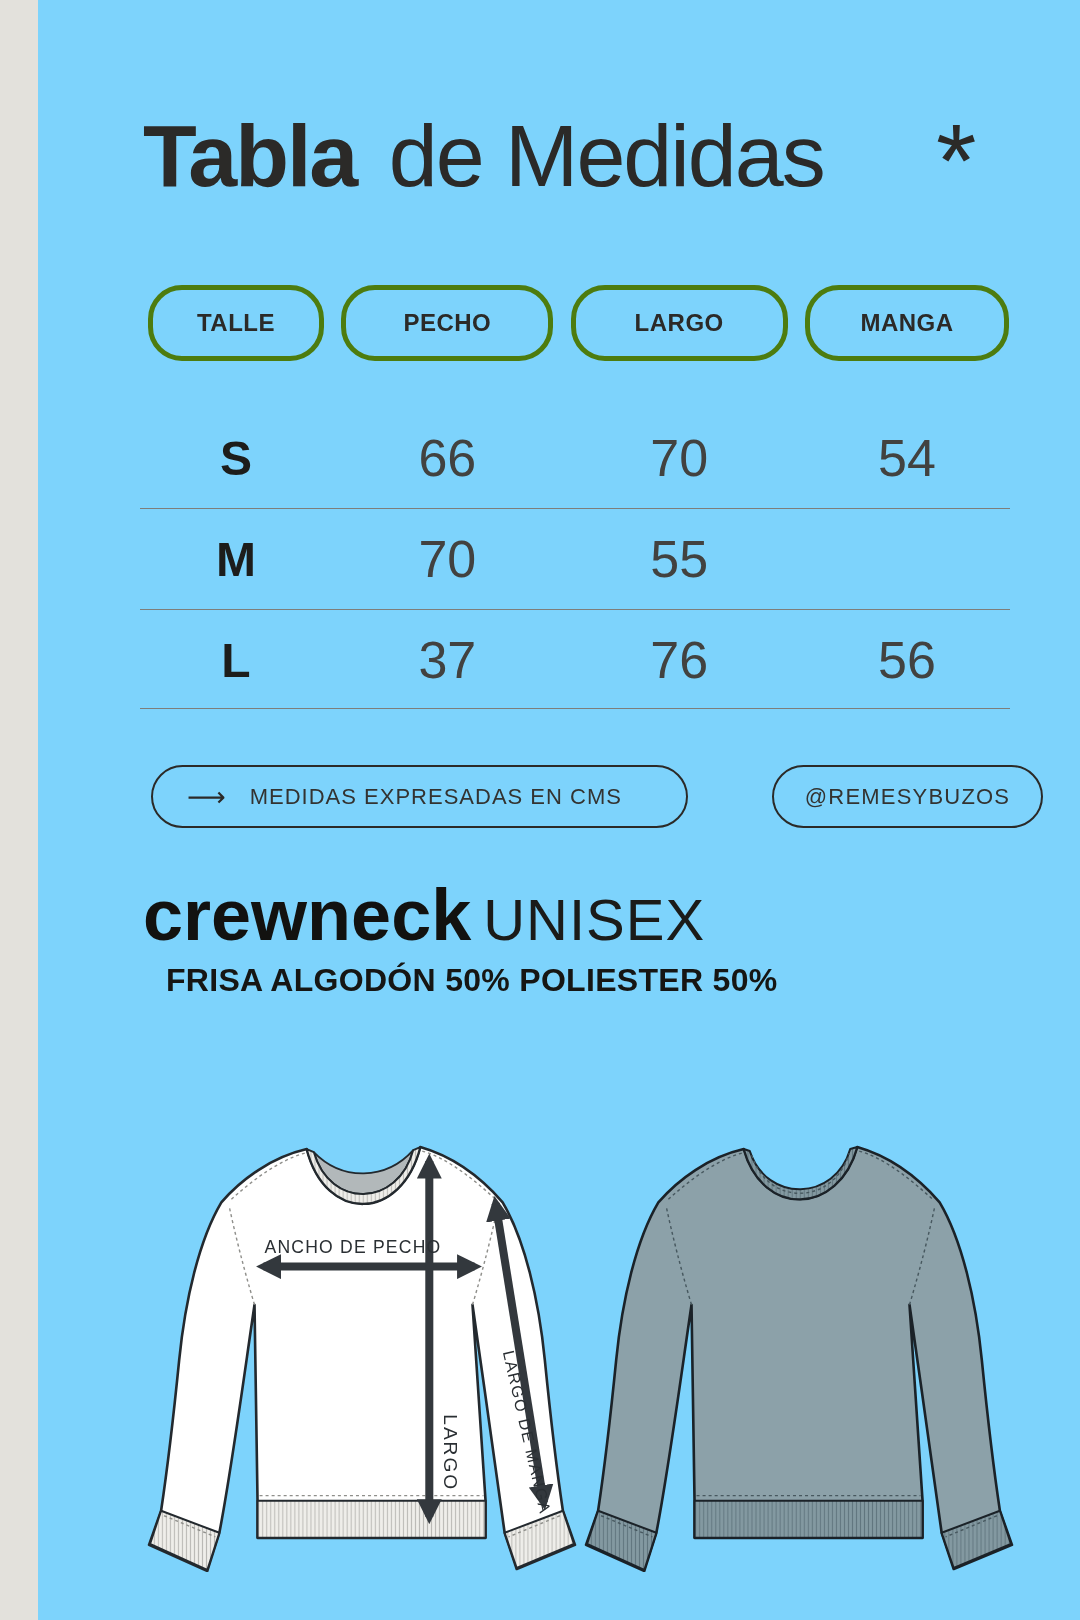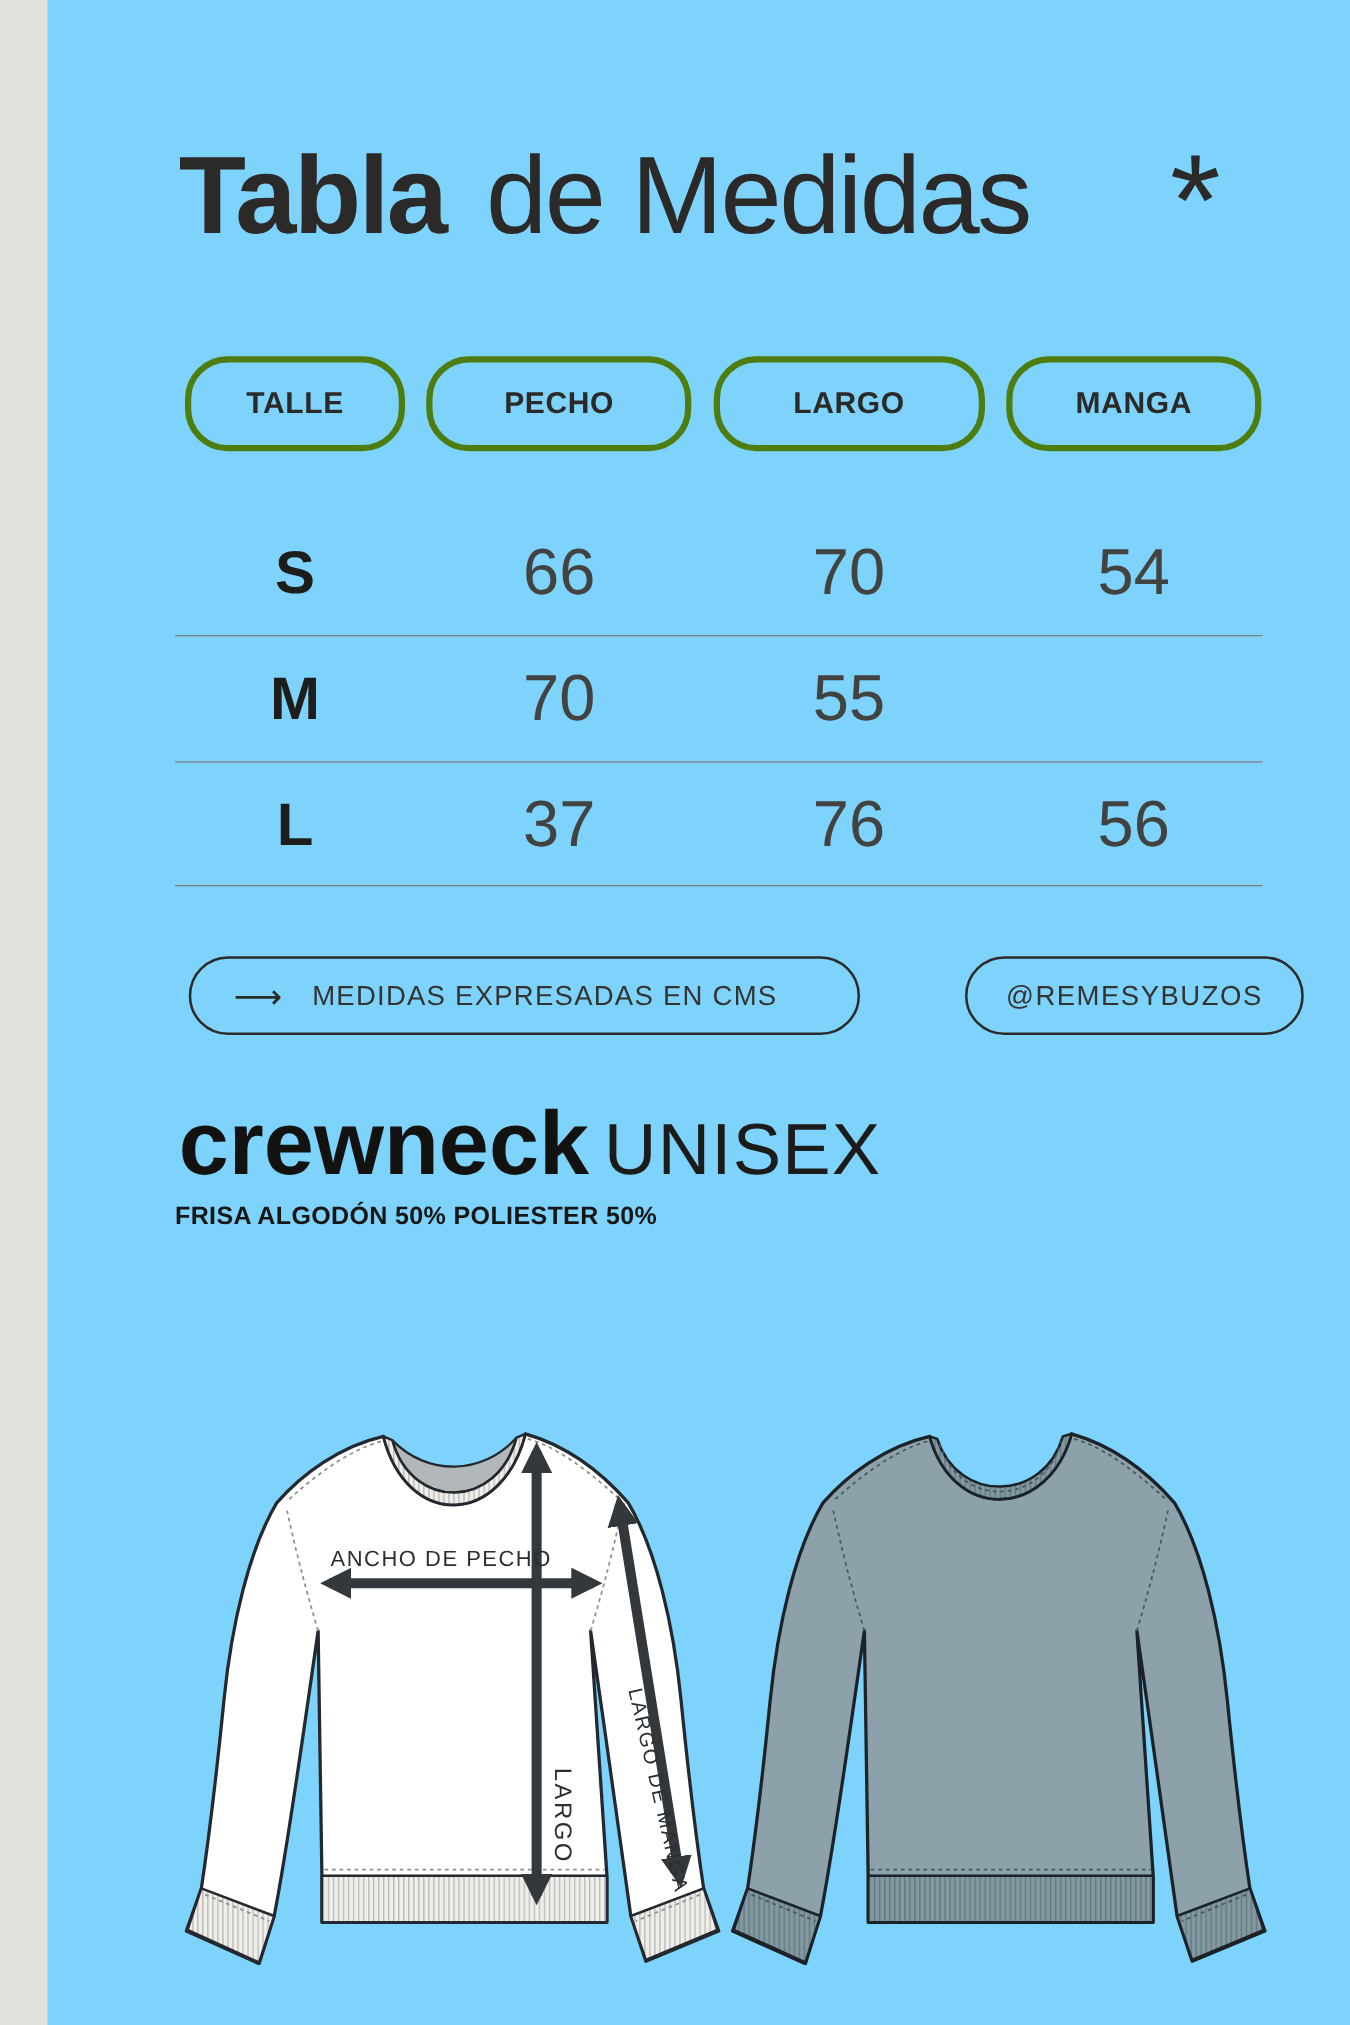--- a/index.html
+++ b/index.html
@@ -26,21 +26,21 @@
              display:flex;align-items:center;box-sizing:border-box;color:#333331;}
   .note-units{left:113px;width:537px;padding-left:34px;}
   .note-units .arr{font-size:27px;font-weight:400;margin-right:24px;color:#2b2a28;}
   .note-units .txt{font-size:22px;letter-spacing:1px;}
   .note-handle{left:734px;width:271px;justify-content:center;}
   .note-handle .txt{font-size:22px;letter-spacing:1.2px;}
   
   .product{position:absolute;left:105px;top:874px;display:flex;align-items:baseline;gap:12px;white-space:nowrap;}
   .product .name{font-weight:700;font-size:72px;letter-spacing:0;color:#121210;}
   .product .fit{font-weight:400;font-size:58px;letter-spacing:1px;color:#1b1b19;}
-  .fabric{position:absolute;left:102px;top:962px;font-size:20px;font-weight:700;letter-spacing:.3px;color:#161614;}
+  .fabric{position:absolute;left:128px;top:962px;font-size:32px;font-weight:700;letter-spacing:.3px;color:#161614;}
   
   svg.garment{position:absolute;}
   #front-svg{left:103px;top:1138px;width:442px;height:434px;}
   #back-svg{left:540px;top:1138px;width:442px;height:434px;}
   .sil-front{fill:#ffffff;stroke:#23292e;stroke-width:2.6;stroke-linejoin:round;}
   .sil-back{fill:#8ca1a9;stroke:#1b2228;stroke-width:2.6;stroke-linejoin:round;}
   .trimW{fill:url(#ribW);stroke:#23292e;stroke-width:2;stroke-linejoin:round;}
   .trimB{fill:url(#ribB);stroke:#1b2228;stroke-width:2;stroke-linejoin:round;}
   .opening{fill:#b2b8ba;stroke:#23292e;stroke-width:1.8;}
   .seamW{fill:none;stroke:#8f8f8b;stroke-width:1.4;stroke-dasharray:3 3;}

